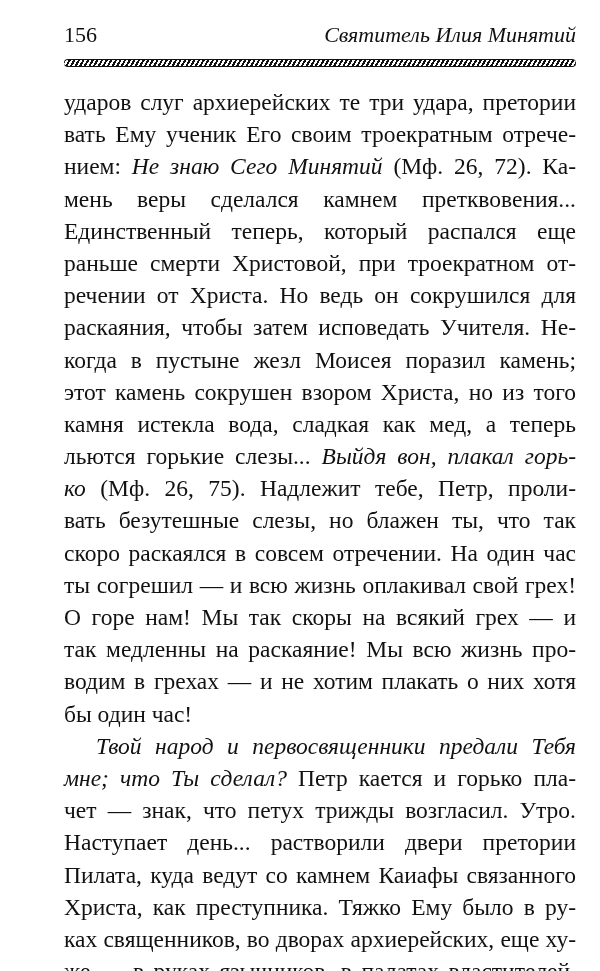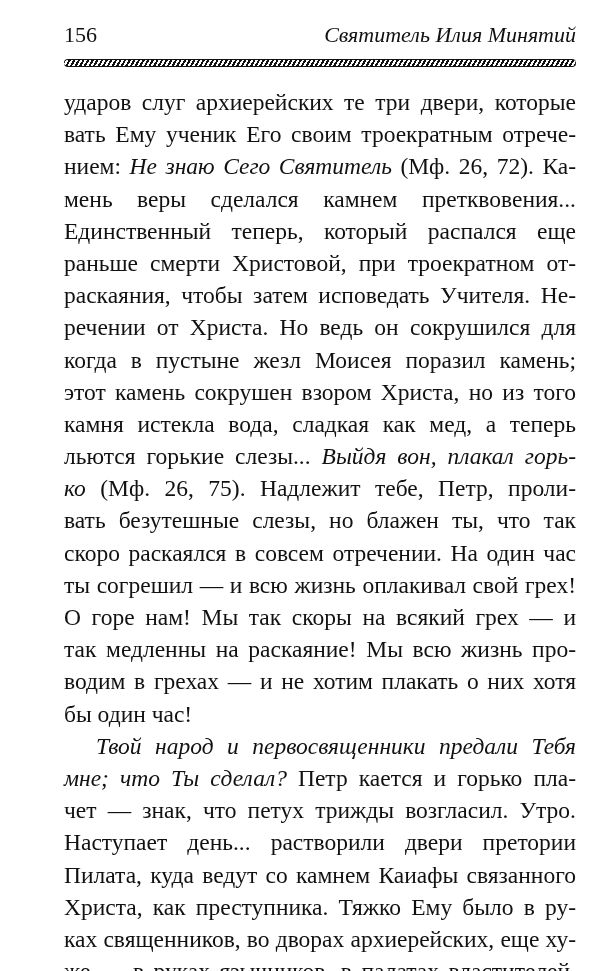--- a/index.html
+++ b/index.html
@@ -21,28 +21,28 @@
 </head>
 <body>
 
 <div class="page">
   <div class="header">
     <span class="page-num">156</span>
     <span class="running-title">Святитель Илия Минятий</span>
   </div>
   <div class="rule"></div>
   <div class="body-text" id="body-text">
-      <div class="line"><span>ударов слуг архиерейских те три двери, которые</span></div>
+      <div class="line"><span>ударов слуг архиерейских те три удара, претории</span></div>
       <div class="line"><span>вать Ему ученик Его своим троекратным отрече-</span></div>
-      <div class="line"><span>нием: </span><span class="it">Не знаю Сего Святитель</span><span> (Мф. 26, 72). Ка-</span></div>
+      <div class="line"><span>нием: </span><span class="it">Не знаю Сего Минятий</span><span> (Мф. 26, 72). Ка-</span></div>
       <div class="line"><span>мень веры сделался камнем претквовения...</span></div>
       <div class="line"><span>Единственный теперь, который распался еще</span></div>
       <div class="line"><span>раньше смерти Христовой, при троекратном от-</span></div>
+      <div class="line"><span>речении от Христа. Но ведь он сокрушился для</span></div>
       <div class="line"><span>раскаяния, чтобы затем исповедать Учителя. Не-</span></div>
-      <div class="line"><span>речении от Христа. Но ведь он сокрушился для</span></div>
       <div class="line"><span>когда в пустыне жезл Моисея поразил камень;</span></div>
       <div class="line"><span>этот камень сокрушен взором Христа, но из того</span></div>
       <div class="line"><span>камня истекла вода, сладкая как мед, а теперь</span></div>
       <div class="line"><span>льются горькие слезы... </span><span class="it">Выйдя вон, плакал горь-</span></div>
       <div class="line"><span class="it">ко</span><span> (Мф. 26, 75). Надлежит тебе, Петр, проли-</span></div>
       <div class="line"><span>вать безутешные слезы, но блажен ты, что так</span></div>
       <div class="line"><span>скоро раскаялся в совсем отречении. На один час</span></div>
       <div class="line"><span>ты согрешил — и всю жизнь оплакивал свой грех!</span></div>
       <div class="line"><span>О горе нам! Мы так скоры на всякий грех — и</span></div>
       <div class="line"><span>так медленны на раскаяние! Мы всю жизнь про-</span></div>

